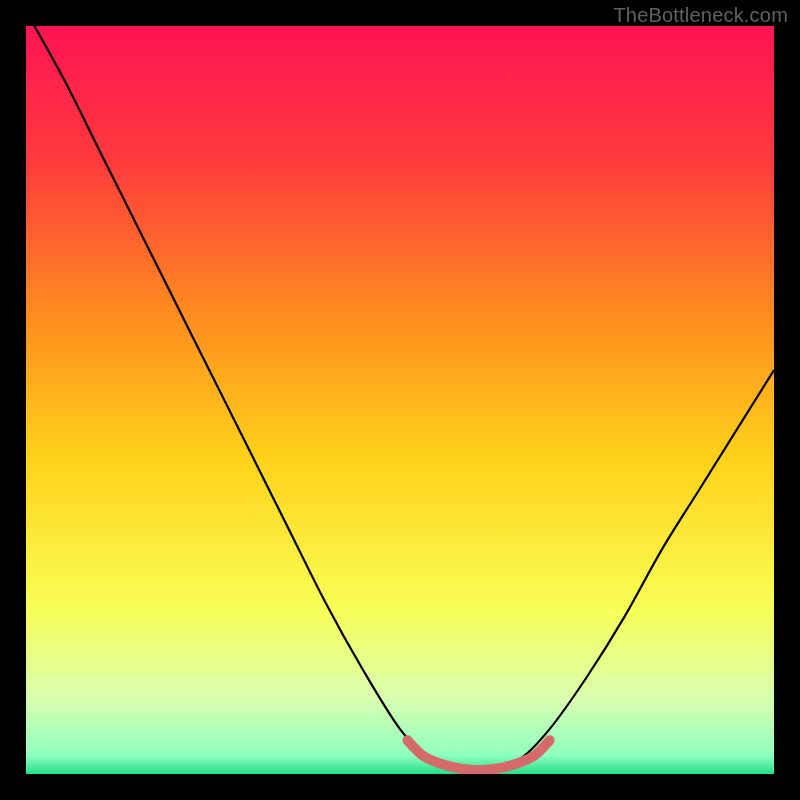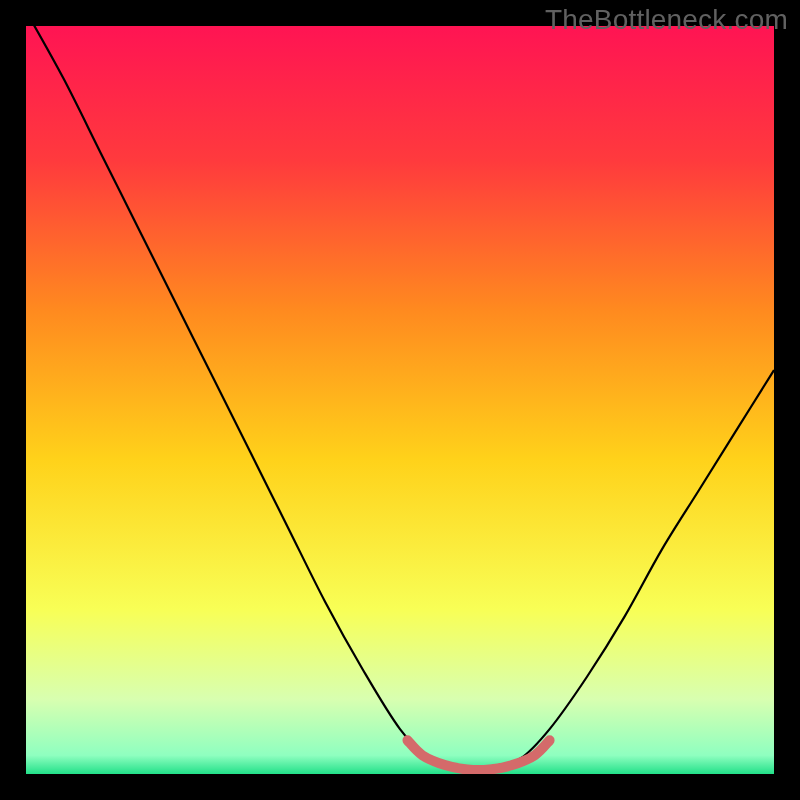--- a/index.html
+++ b/index.html
@@ -22,21 +22,21 @@
     top: 26px;
     width: 748px;
     height: 748px;
     overflow: hidden;
   }
   .watermark {
     position: absolute;
     top: 4px;
     right: 12px;
     color: #616161;
-    font-size: 28px;
+    font-size: 20px;
     font-weight: 500;
     letter-spacing: 0.2px;
     z-index: 10;
   }
   svg { display: block; }
 </style>
 </head>
 <body>
 
 <div class="frame">

